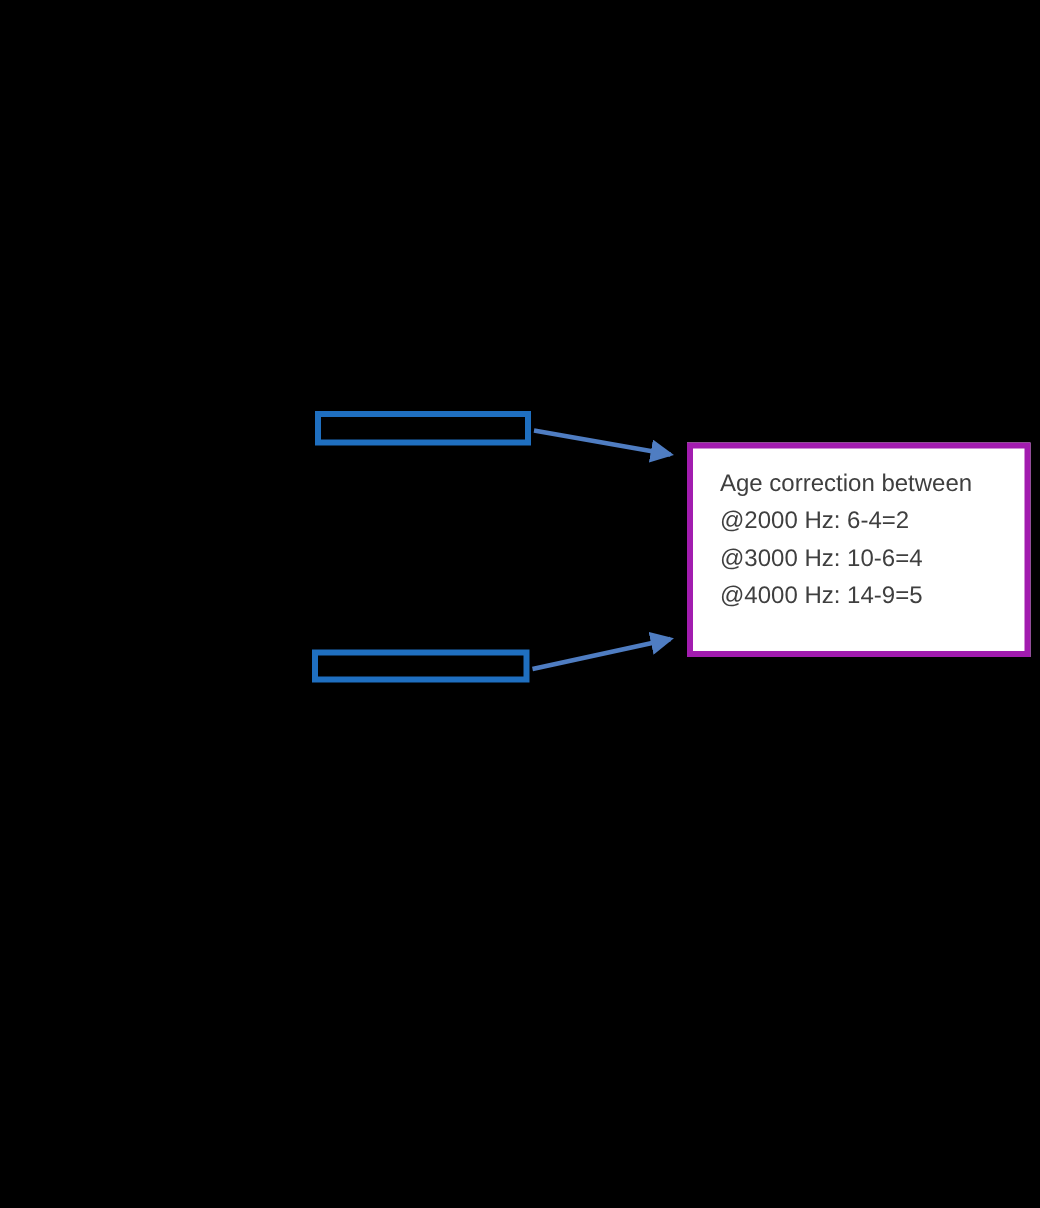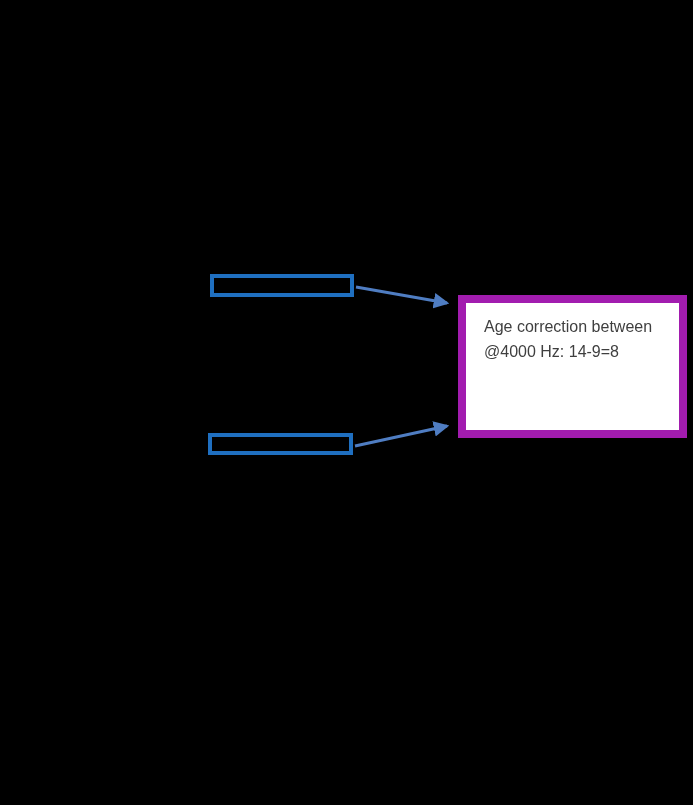--- a/index.html
+++ b/index.html
@@ -41,21 +41,21 @@
     height: 805px;
     pointer-events: none;
   }
   .callout {
     position: absolute;
     left: 458px;
     top: 295px;
     width: 229px;
     height: 143px;
     box-sizing: border-box;
-    border: 8px solid #a21caf;
+    border: 4px solid #a21caf;
     background: #ffffff;
     padding: 11px 6px 0 18px;
   }
   .callout .line {
     font-size: 16px;
     line-height: 25px;
     color: #3f3f3f;
     white-space: nowrap;
   }
 </style>
@@ -73,16 +73,18 @@
       <marker id="arrowhead" viewBox="0 0 10 10" refX="8.5" refY="5" markerWidth="5.2" markerHeight="5.2" orient="auto-start-reverse">
         <path d="M0,0 L10,5 L0,10 z" fill="#4f7dc2"></path>
       </marker>
     </defs>
     <line x1="356" y1="287" x2="447" y2="303" stroke="#4f7dc2" stroke-width="3" marker-end="url(#arrowhead)"></line>
     <line x1="355" y1="446" x2="447" y2="426" stroke="#4f7dc2" stroke-width="3" marker-end="url(#arrowhead)"></line>
   </svg>
 
   <div class="callout">
     <div class="line">Age correction between</div>
-    <div class="line">@4000 Hz: 14-9=8</div>
+    <div class="line">@2000 Hz: 6-4=2</div>
+    <div class="line">@3000 Hz: 10-6=4</div>
+    <div class="line">@4000 Hz: 14-9=5</div>
   </div>
 
 </div>
 
 </body></html>

